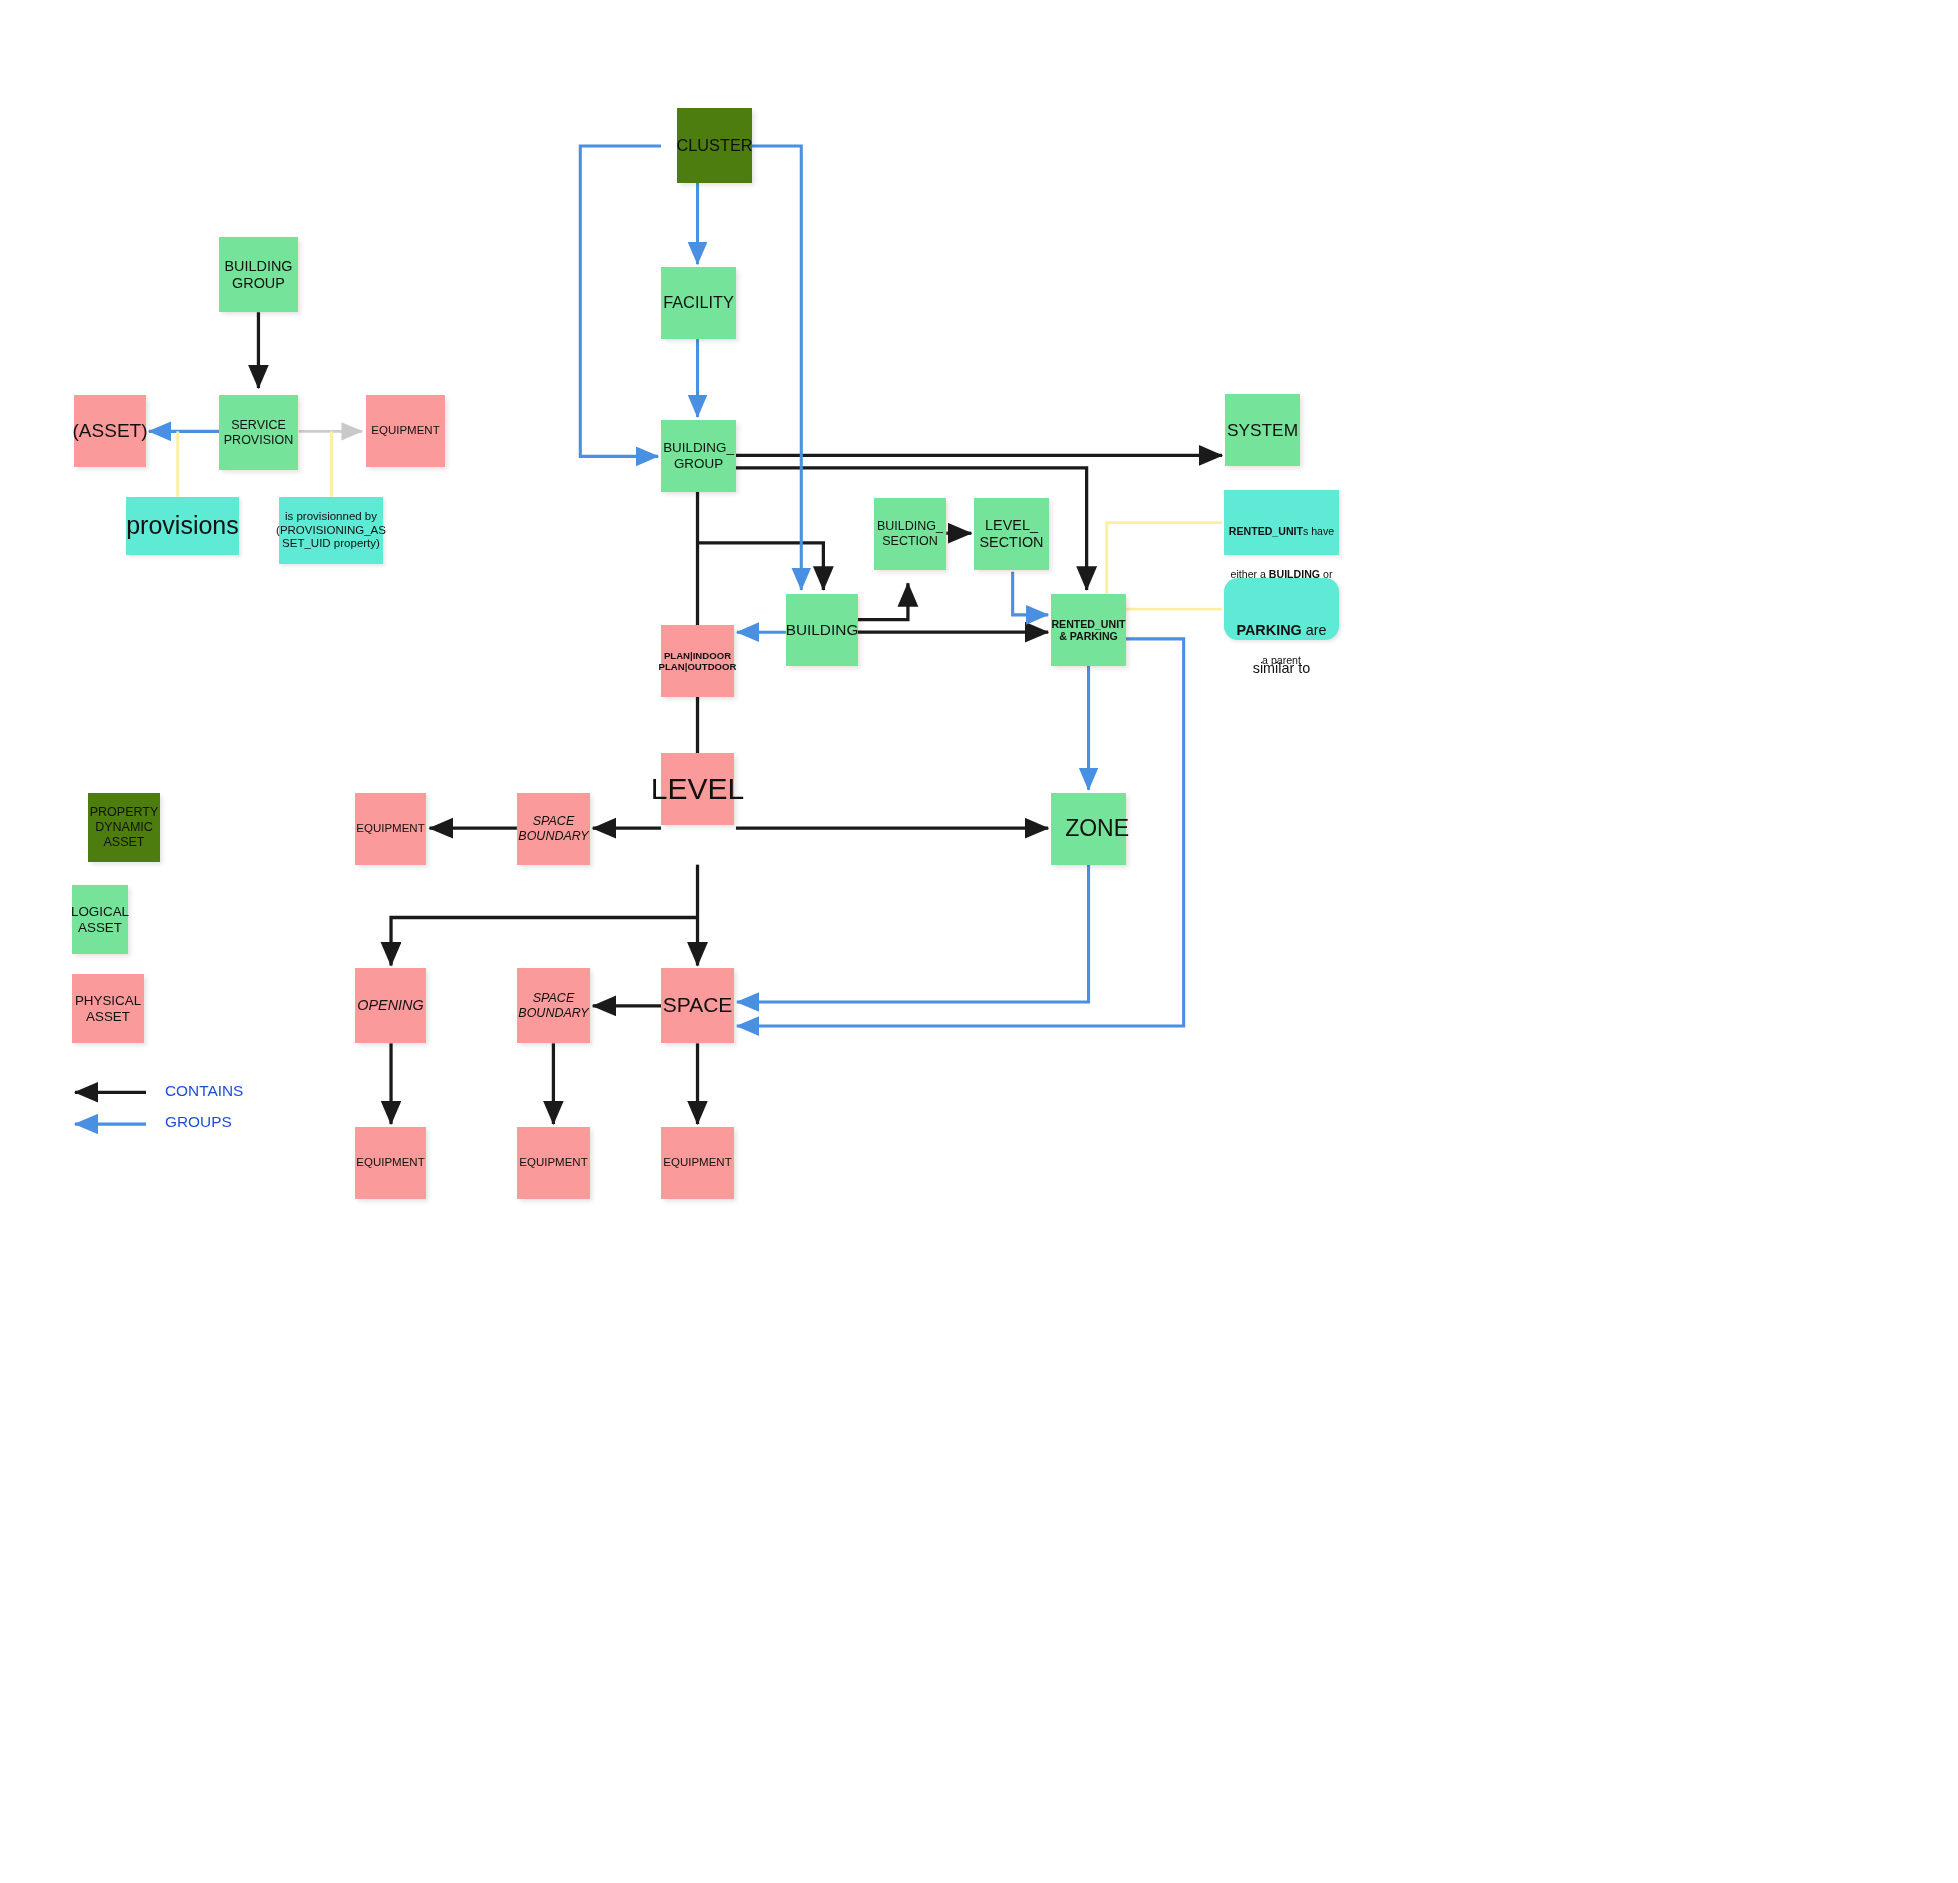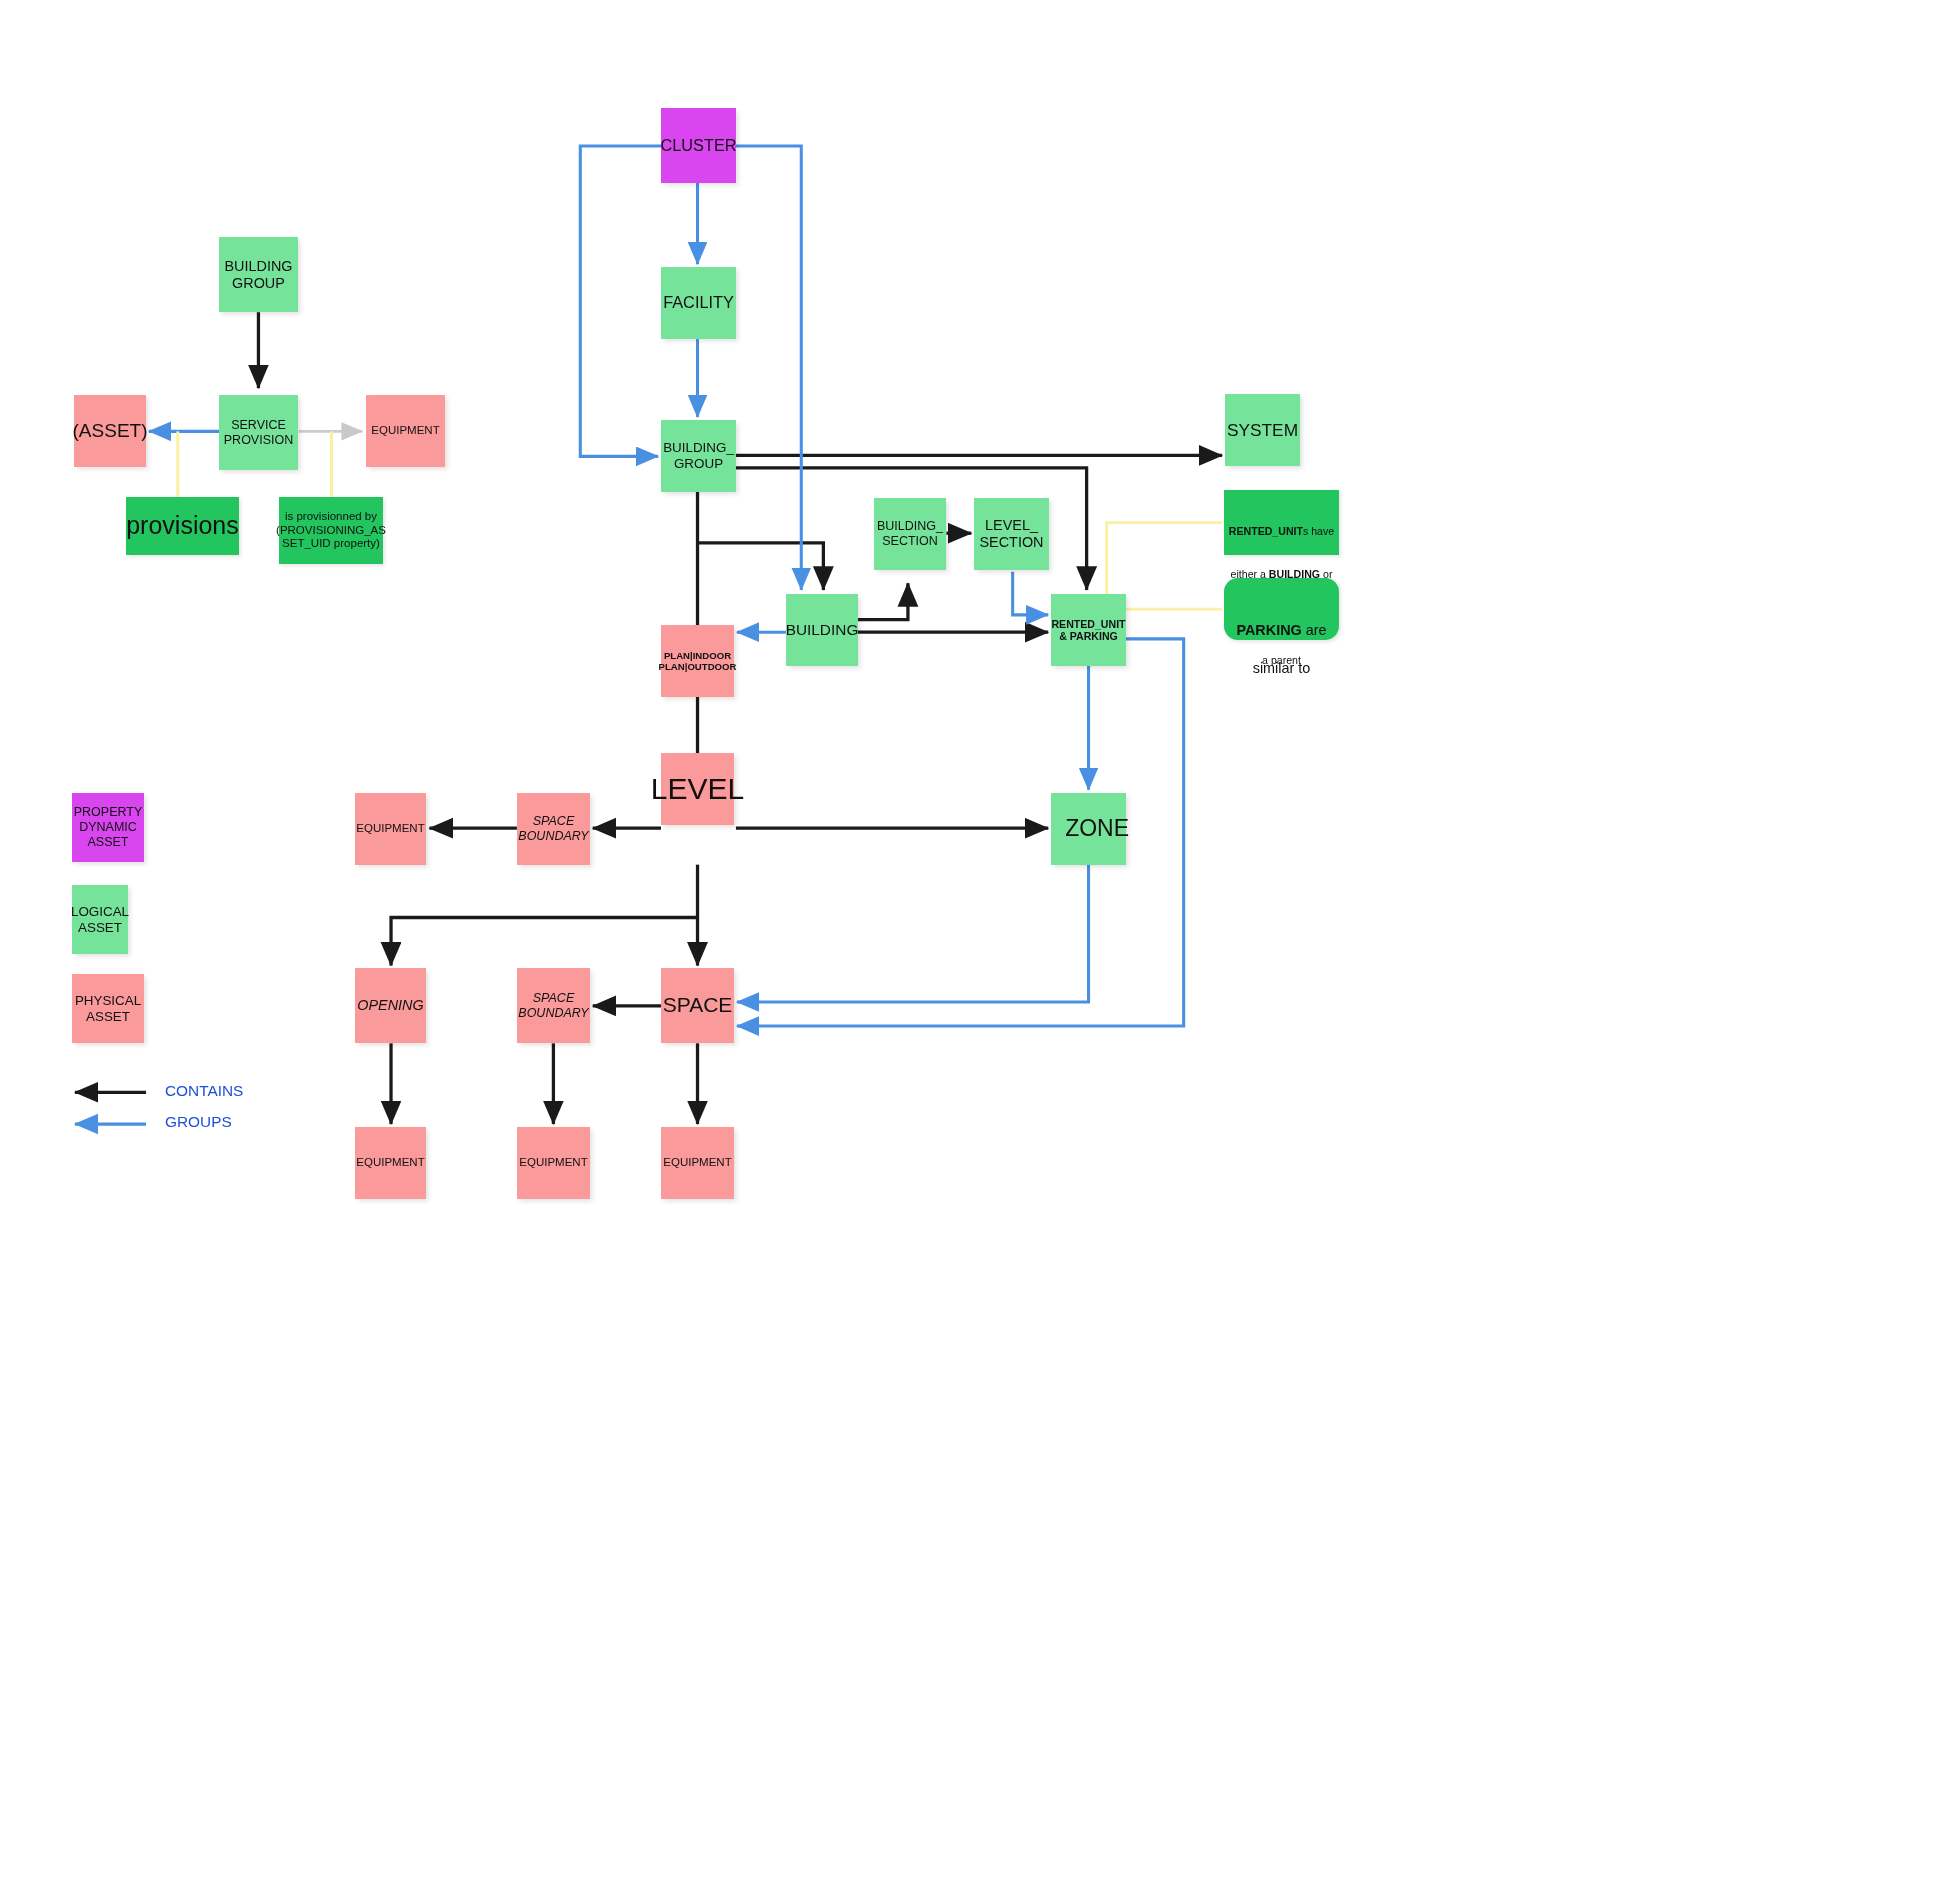--- a/index.html
+++ b/index.html
@@ -11,22 +11,22 @@
     display:flex;align-items:center;justify-content:center;
     text-align:center;
     color:#111;
     line-height:1.18;
     box-shadow:2.9px 2.9px 4.8px rgba(0,0,0,0.12);
     padding:1.9px 3.8px;
     white-space:pre-line;
   }
   .green{background:#76e39a;}
   .red{background:#fa9a9a;}
-  .yellow{background:#d946ef;}
-  .note{background:#22c55e;box-shadow:1.9px 1.9px 3.8px rgba(0,0,0,0.10);}
+  .yellow{background:#4d7c0f;margin-left:16px;}
+  .note{background:#5eead4;box-shadow:1.9px 1.9px 3.8px rgba(0,0,0,0.10);}
   .bold{font-weight:bold;}
   .ital{font-style:italic;}
   svg.wires{position:absolute;left:0;top:0;width:1959px;height:1884px;pointer-events:none;}
   .legend-label{position:absolute;font-weight:normal;color:#1d4ed8;}
 </style>
 </head>
 <body>
 
 <div id="canvas">
 

